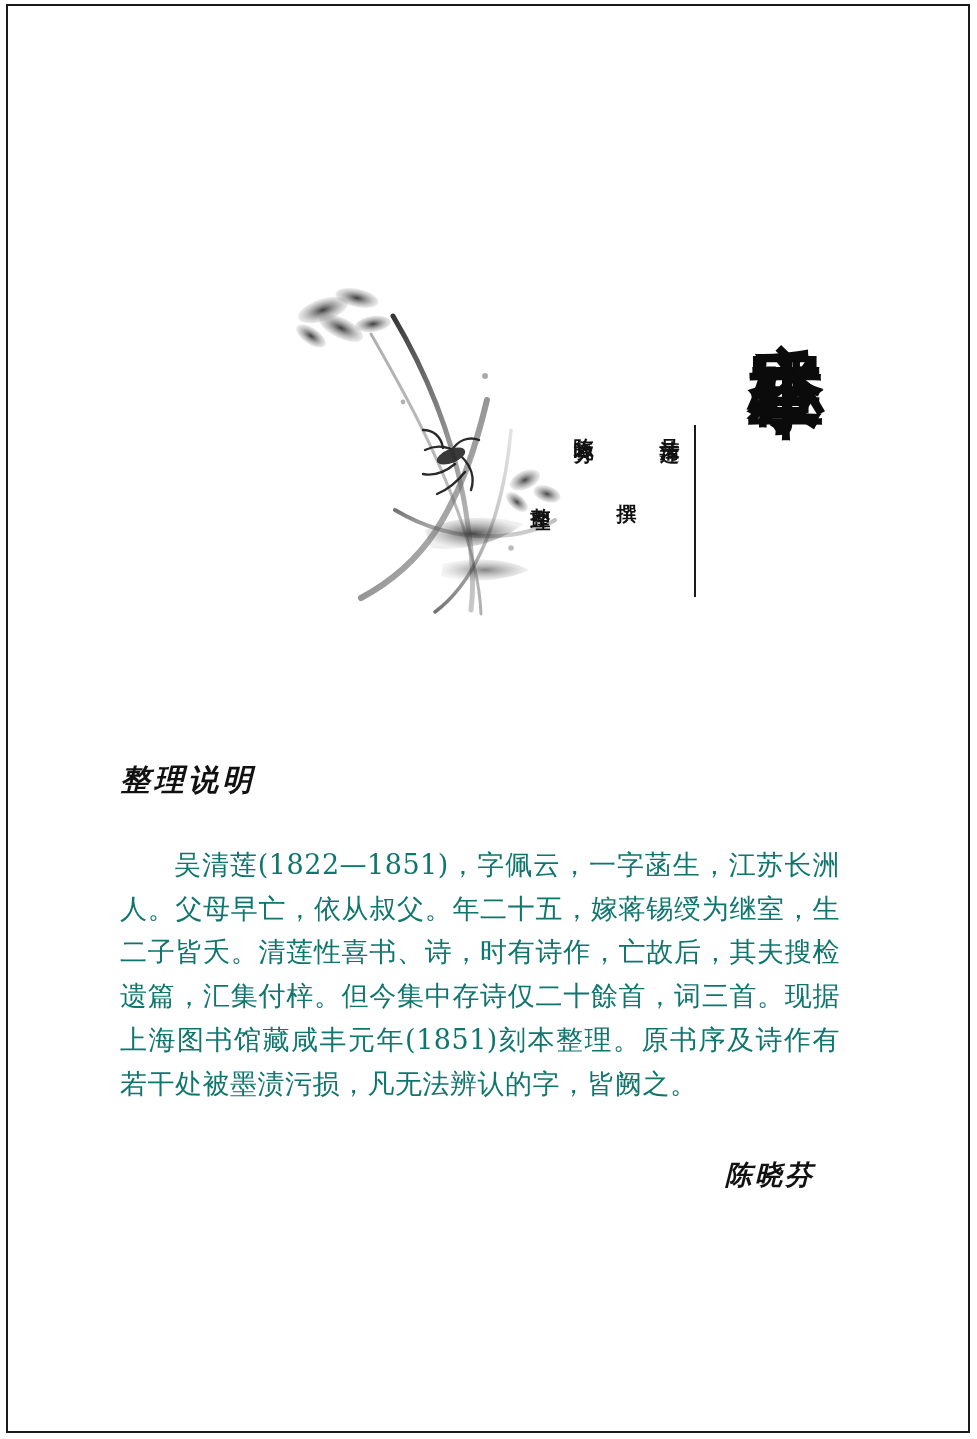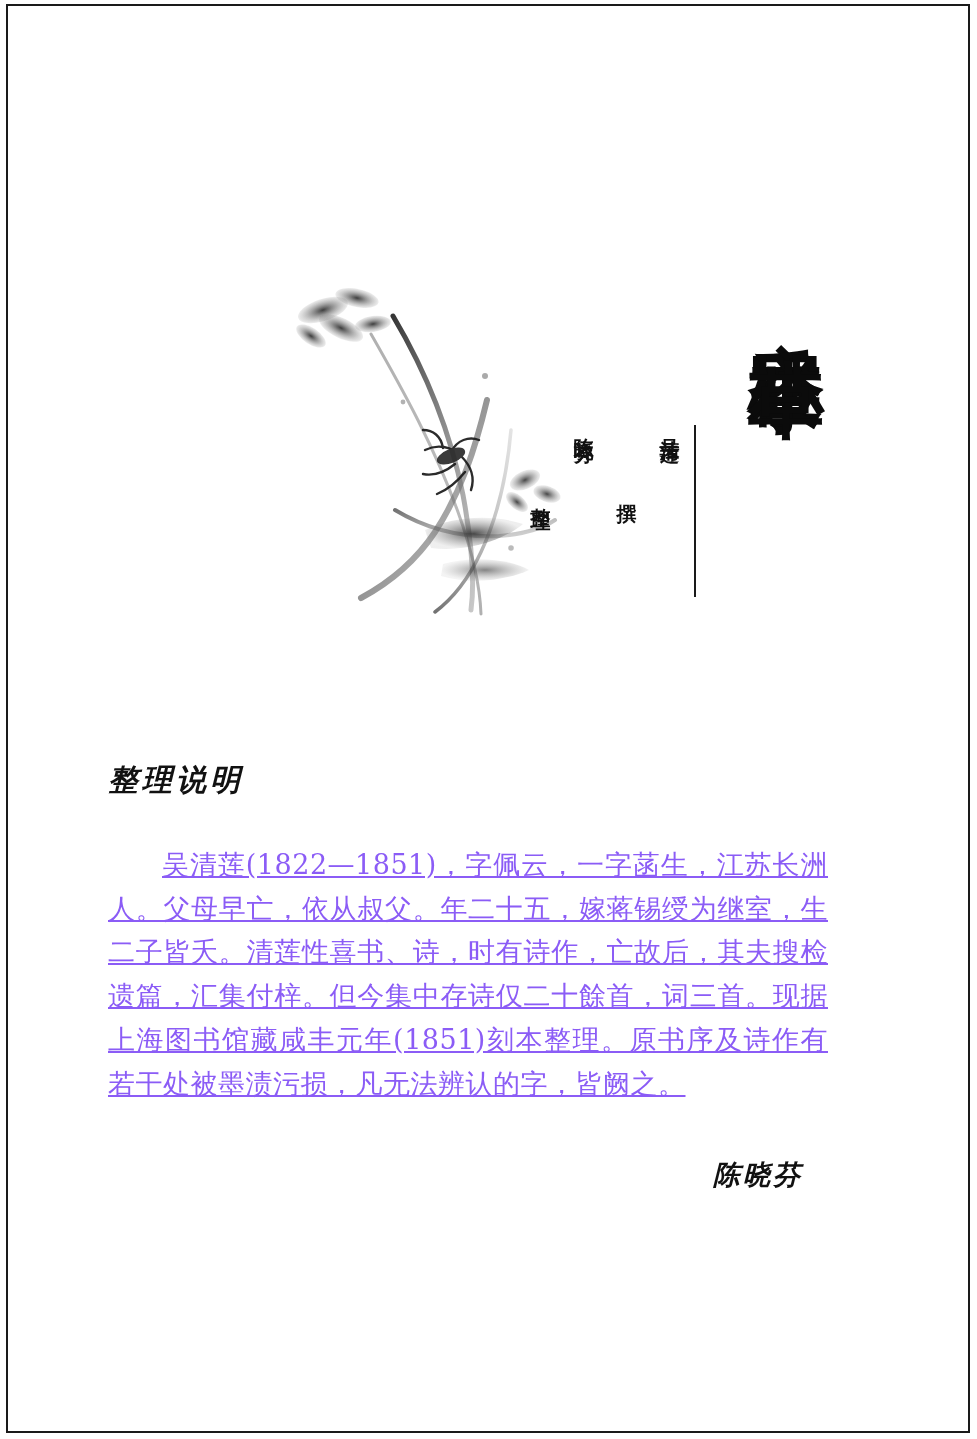--- a/index.html
+++ b/index.html
@@ -93,44 +93,43 @@
     left: 275px;
     top: 280px;
     width: 310px;
     height: 350px;
   }
   .artwork svg { display: block; }
 
   
   .section {
     position: absolute;
-    left: 108px;
+    left: 120px;
     top: 760px;
     width: 740px;
   }
   .section-heading {
     font-family: "DejaVu Serif", "Liberation Serif", serif;
     font-weight: bold;
     font-style: italic;
     font-size: 30px;
     letter-spacing: 4px;
     color: #111;
     margin: 0 0 42px 0;
   }
   .body-text {
     font-family: "DejaVu Serif", "Liberation Serif", serif;
     font-size: 27px;
     line-height: 1.62;
     letter-spacing: 0.5px;
     text-indent: 2em;
     margin: 0;
-    color: #8b5cf6;
+    color: #0f766e;
     text-align: justify;
     width: 720px;
-    text-decoration: underline;
   }
   .signature {
     margin-top: 52px;
     text-align: right;
     padding-right: 45px;
     font-family: "DejaVu Serif", "Liberation Serif", serif;
     font-weight: bold;
     font-style: italic;
     font-size: 27px;
     letter-spacing: 3px;

